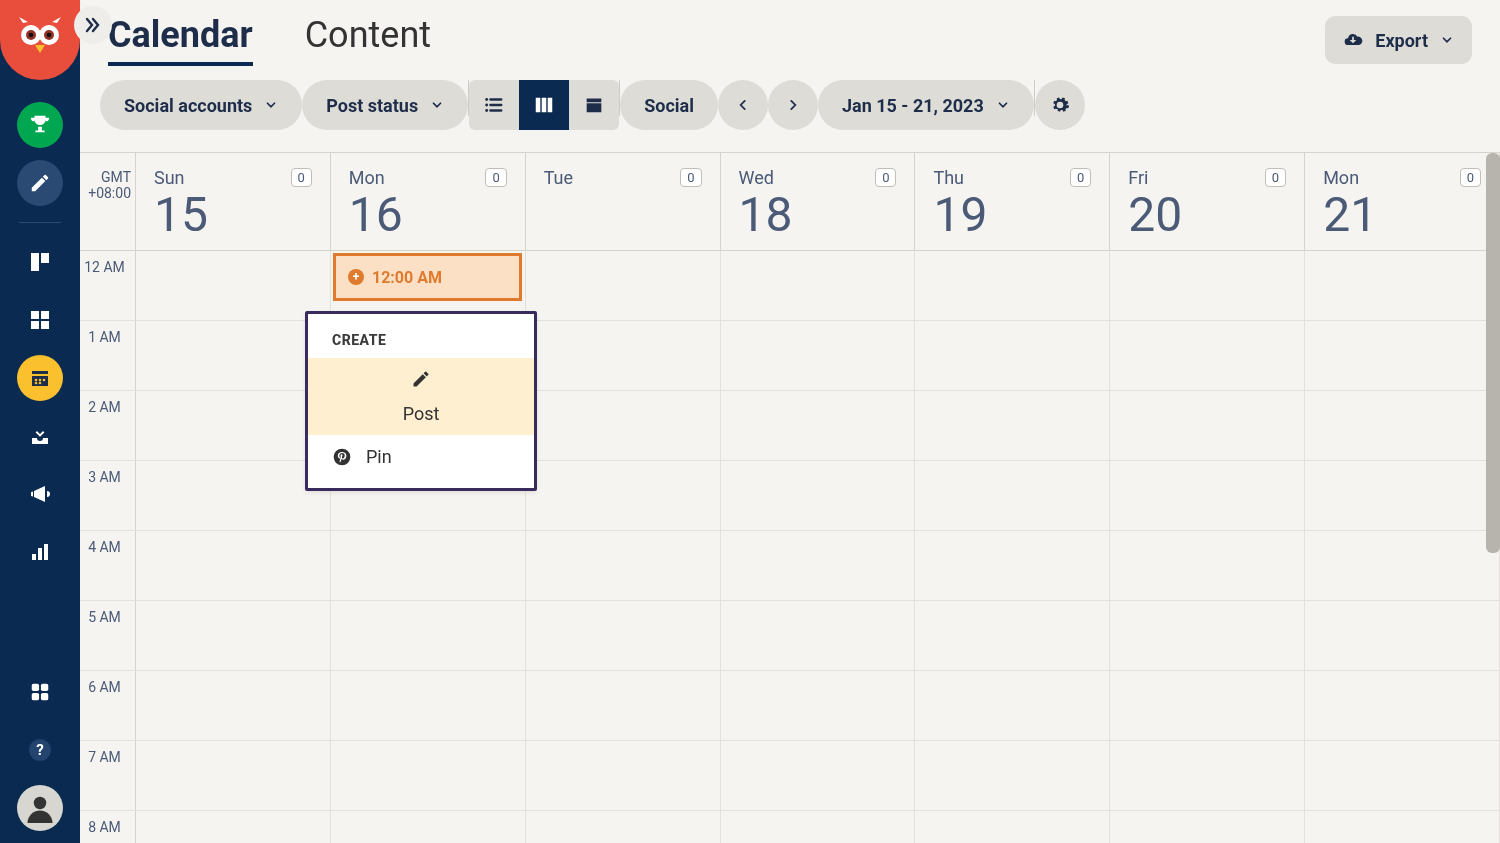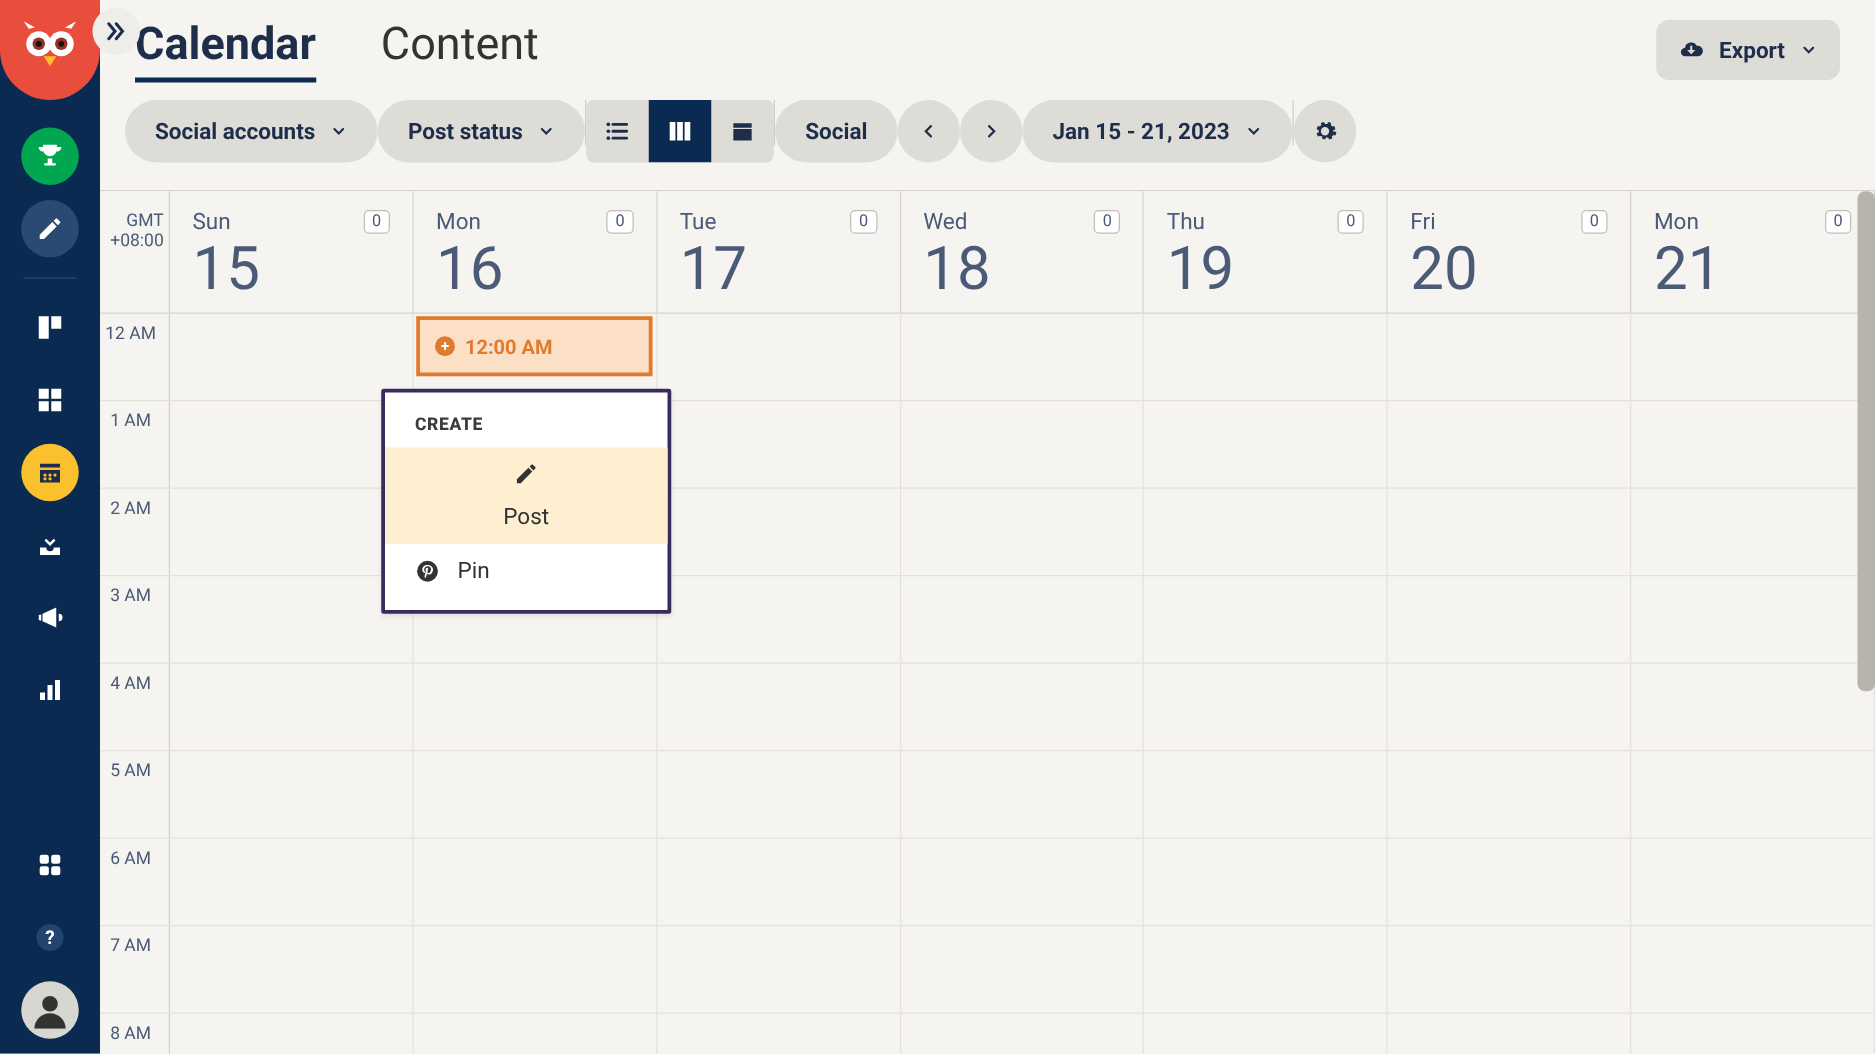--- a/index.html
+++ b/index.html
@@ -337,21 +337,20 @@
               <span class="dow">Mon</span>
               <span class="count">0</span>
             </div>
           <div class="dnum">16</div>
         </div>
         <div class="day-col-head">
           <div class="top">
               <span class="dow">Tue</span>
               <span class="count">0</span>
             </div>
-          <div class="dnum">17</div>
         </div>
         <div class="day-col-head">
           <div class="top">
               <span class="dow">Wed</span>
               <span class="count">0</span>
             </div>
           <div class="dnum">18</div>
         </div>
         <div class="day-col-head">
           <div class="top">

